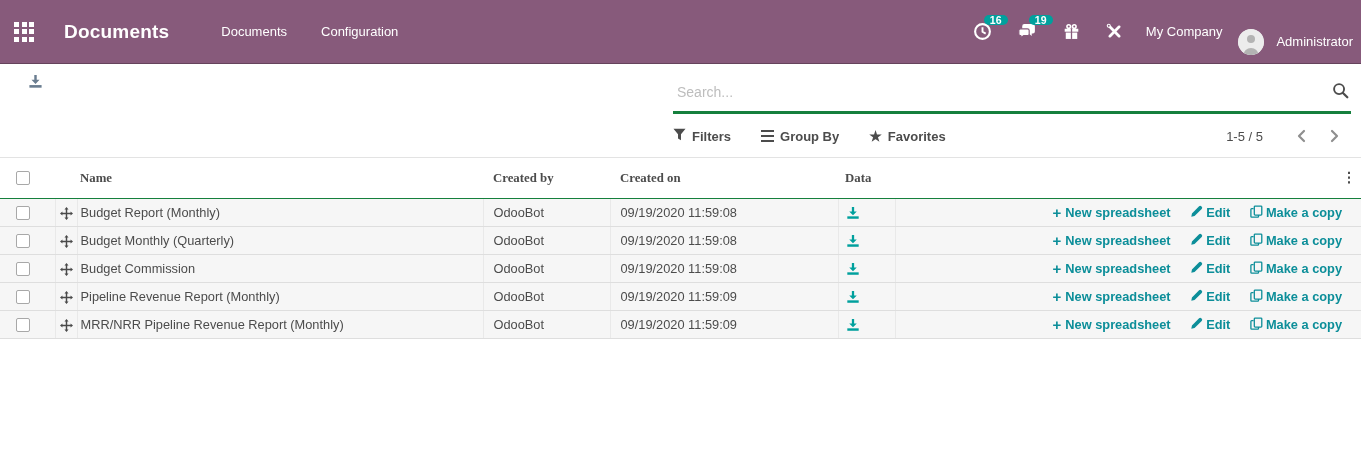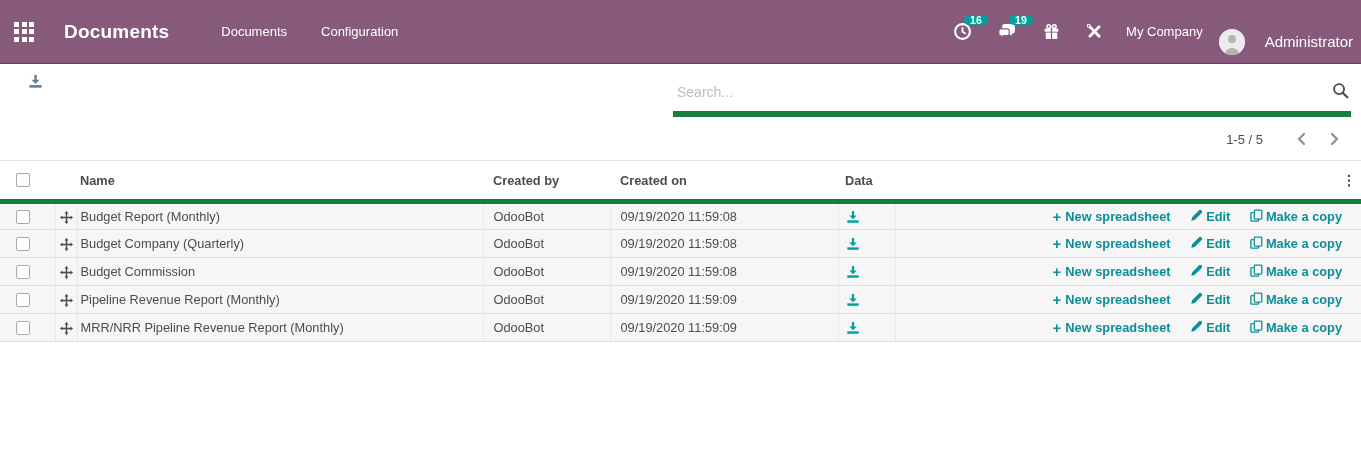--- a/index.html
+++ b/index.html
@@ -24,46 +24,46 @@
   .navbar-right { margin-left:auto; display:flex; align-items:center; }
   .systray { position:relative; padding:0 13px; display:flex; align-items:center; cursor:pointer; height:46px; }
   .systray svg { display:block; }
   .badge {
     position:absolute; top:6px; left:24px;
     background:var(--badge-bg,#00A09D); color:#fff;
     font-size:10.5px; font-weight:bold; line-height:1;
     padding:0 6px; border-radius:9px;
   }
   .company { font-size:13px; margin:0 16px 0 10px; cursor:pointer; }
-  .user-menu { display:flex; align-items:center; gap:20px; margin-right:8px; font-size:15px; cursor:pointer;margin-top:20px; }
+  .user-menu { display:flex; align-items:center; gap:12px; margin-right:8px; font-size:13px; cursor:pointer;margin-top:20px; }
   .avatar { width:26px; height:26px; border-radius:50%; background:#ececec; overflow:hidden; display:flex; align-items:flex-end; justify-content:center; }
 
   
   .control-panel { display:flex; padding:6px 10px 0 15px; }
   .cp-left { flex:1; }
   .page-title { font-size:19px; font-weight:normal; color:#6a6a6a; margin:9px 0 0; height:34px; line-height:30px; }
   .export-btn { margin:2px 0 0 11px; background:none; border:none; padding:2px; color:var(--export-icon,#6a7d90); cursor:pointer; }
   .cp-right { width:678px; }
-  .search-box { display:flex; align-items:center; border-bottom:6px solid #15803d; padding:6px 2px 9px 2px; margin-top:6px; }
+  .search-box { display:flex; align-items:center; border-bottom:3px solid #15803d; padding:6px 2px 9px 2px; margin-top:6px; }
   .search-box input { flex:1; border:none; outline:none; font-size:14px; color:#4c4c4c; background:transparent; font-family:inherit; }
   .search-box input::placeholder { color:#bdbdbd; }
   .search-icon-btn { background:none; border:none; padding:0 0 0 6px; color:#4c4c4c; cursor:pointer; display:flex; }
   .cp-row2 { display:flex; align-items:center; margin-top:13px; }
   .filter-group { display:flex; gap:30px; font-size:13px; font-weight:bold; color:#4c4c4c; }
   .fbtn { display:flex; align-items:center; gap:6px; cursor:pointer; background:none; border:none; font:inherit; color:inherit; padding:0; }
   .fbtn .star { font-size:14px; line-height:1; }
   .gb-icon { display:inline-flex; flex-direction:column; gap:2.5px; }
   .gb-icon i { width:13px; height:2.5px; background:#4c4c4c; display:block; }
   .pager { margin-left:auto; display:flex; align-items:center; gap:8px; font-size:13px; color:#4c4c4c; padding-right:4px; }
   .pager-count { margin-right:18px; }
   .pg-btn { background:none; border:none; padding:2px 7px; cursor:pointer; color:#8f8f8f; display:flex; }
 
   
   table { width:100%; border-collapse:collapse; margin-top:12px; font-size:12.8px; color:#4c4c4c; border-top:1px solid #e3e3e3; table-layout:fixed; }
-  thead th { height:41px; text-align:left; font-weight:bold; border-bottom:5px solid #15803d; background:#fff; position:relative; padding:0; }
+  thead th { height:41px; text-align:left; font-weight:bold; border-bottom:1px solid #15803d; background:#fff; position:relative; padding:0;font-family:Liberation Serif, serif; }
   tbody td { height:28px; background:#f6f6f6; border-bottom:1px solid #dedede; border-left:1px solid #e9e9e9; padding:0; white-space:nowrap; overflow:hidden; }
   tbody td:first-child { border-left:none; }
   tbody tr { cursor:pointer; }
   .cell-pad { padding-left:10px; }
   th.col-check, td.col-check { padding-left:16px; }
   th.col-name, td.col-name { padding-left:3px; }
   th.col-data, td.col-data { padding-left:7px; }
   td.col-handle { text-align:center; color:#4a4a4a; }
   .checkbox { width:14px; height:14px; border:1px solid #a8a8a8; border-radius:2px; background:#fff; cursor:pointer; }
   .opt-cols { position:absolute; right:5px; top:50%; transform:translateY(-50%); font-weight:bold; font-size:14px; color:#4c4c4c; cursor:pointer; line-height:1; }
@@ -164,20 +164,42 @@
       <button class="search-icon-btn">
         <span>
           <svg width="17" height="17" viewBox="0 0 18 18" fill="none" stroke="currentColor">
             <circle cx="7.5" cy="7.5" r="5.3" stroke-width="2"></circle>
             <line x1="11.6" y1="11.6" x2="16.2" y2="16.2" stroke-width="2.4" stroke-linecap="round"></line>
           </svg>
         </span>
       </button>
     </div>
     <div class="cp-row2">
+      <div class="filter-group">
+        <button class="fbtn">
+          <span>
+            <svg width="13" height="13" viewBox="0 0 14 14" fill="#4c4c4c">
+              <path d="M.5.8h13L8.6 6.6v6.6l-3.2-2V6.6z"></path>
+            </svg>
+          </span>
+          <span>Filters</span>
+        </button>
+        <button class="fbtn">
+          <span class="gb-icon">
+              <i></i>
+              <i></i>
+              <i></i>
+            </span>
+          <span>Group By</span>
+        </button>
+        <button class="fbtn">
+          <span class="star">★</span>
+          <span>Favorites</span>
+        </button>
+      </div>
       <div class="pager">
         <span class="pager-count">1-5 / 5</span>
         <button class="pg-btn">
           <svg width="11" height="14" viewBox="0 0 11 14" fill="none" stroke="currentColor" stroke-width="2.2" stroke-linecap="round" stroke-linejoin="round">
               <polyline points="8,2 3,7 8,12"></polyline>
             </svg>
         </button>
         <button class="pg-btn">
           <svg width="11" height="14" viewBox="0 0 11 14" fill="none" stroke="currentColor" stroke-width="2.2" stroke-linecap="round" stroke-linejoin="round">
               <polyline points="3,2 8,7 3,12"></polyline>
@@ -265,21 +287,21 @@
     <td class="col-check">
           <div class="checkbox"></div>
         </td>
     <td class="col-handle">
       <span class="drag">
         <svg width="13" height="13" viewBox="0 0 16 16" fill="#4a4a4a">
           <path d="M8 0l2.5 3H8.9v4.1H13V5.5L16 8l-3 2.5V8.9H8.9V13h1.6L8 16l-2.5-3h1.6V8.9H3v1.6L0 8l3-2.5v1.6h4.1V3H5.5z"></path>
         </svg>
       </span>
     </td>
-    <td class="col-name">Budget Company (Quarterly)</td>
+    <td class="col-name">Budget Monthly (Quarterly)</td>
     <td class="cell-pad">OdooBot</td>
     <td class="cell-pad">09/19/2020 11:59:08</td>
     <td class="col-data">
       <span class="data-dl">
         <svg width="14" height="14" viewBox="0 0 16 16" fill="currentColor">
           <path d="M6.7 1h2.6v5.2h3L8 10.6 3.7 6.2h3z"></path>
           <path d="M1.5 11.8h13v2.8h-13z"></path>
         </svg>
       </span>
     </td>

